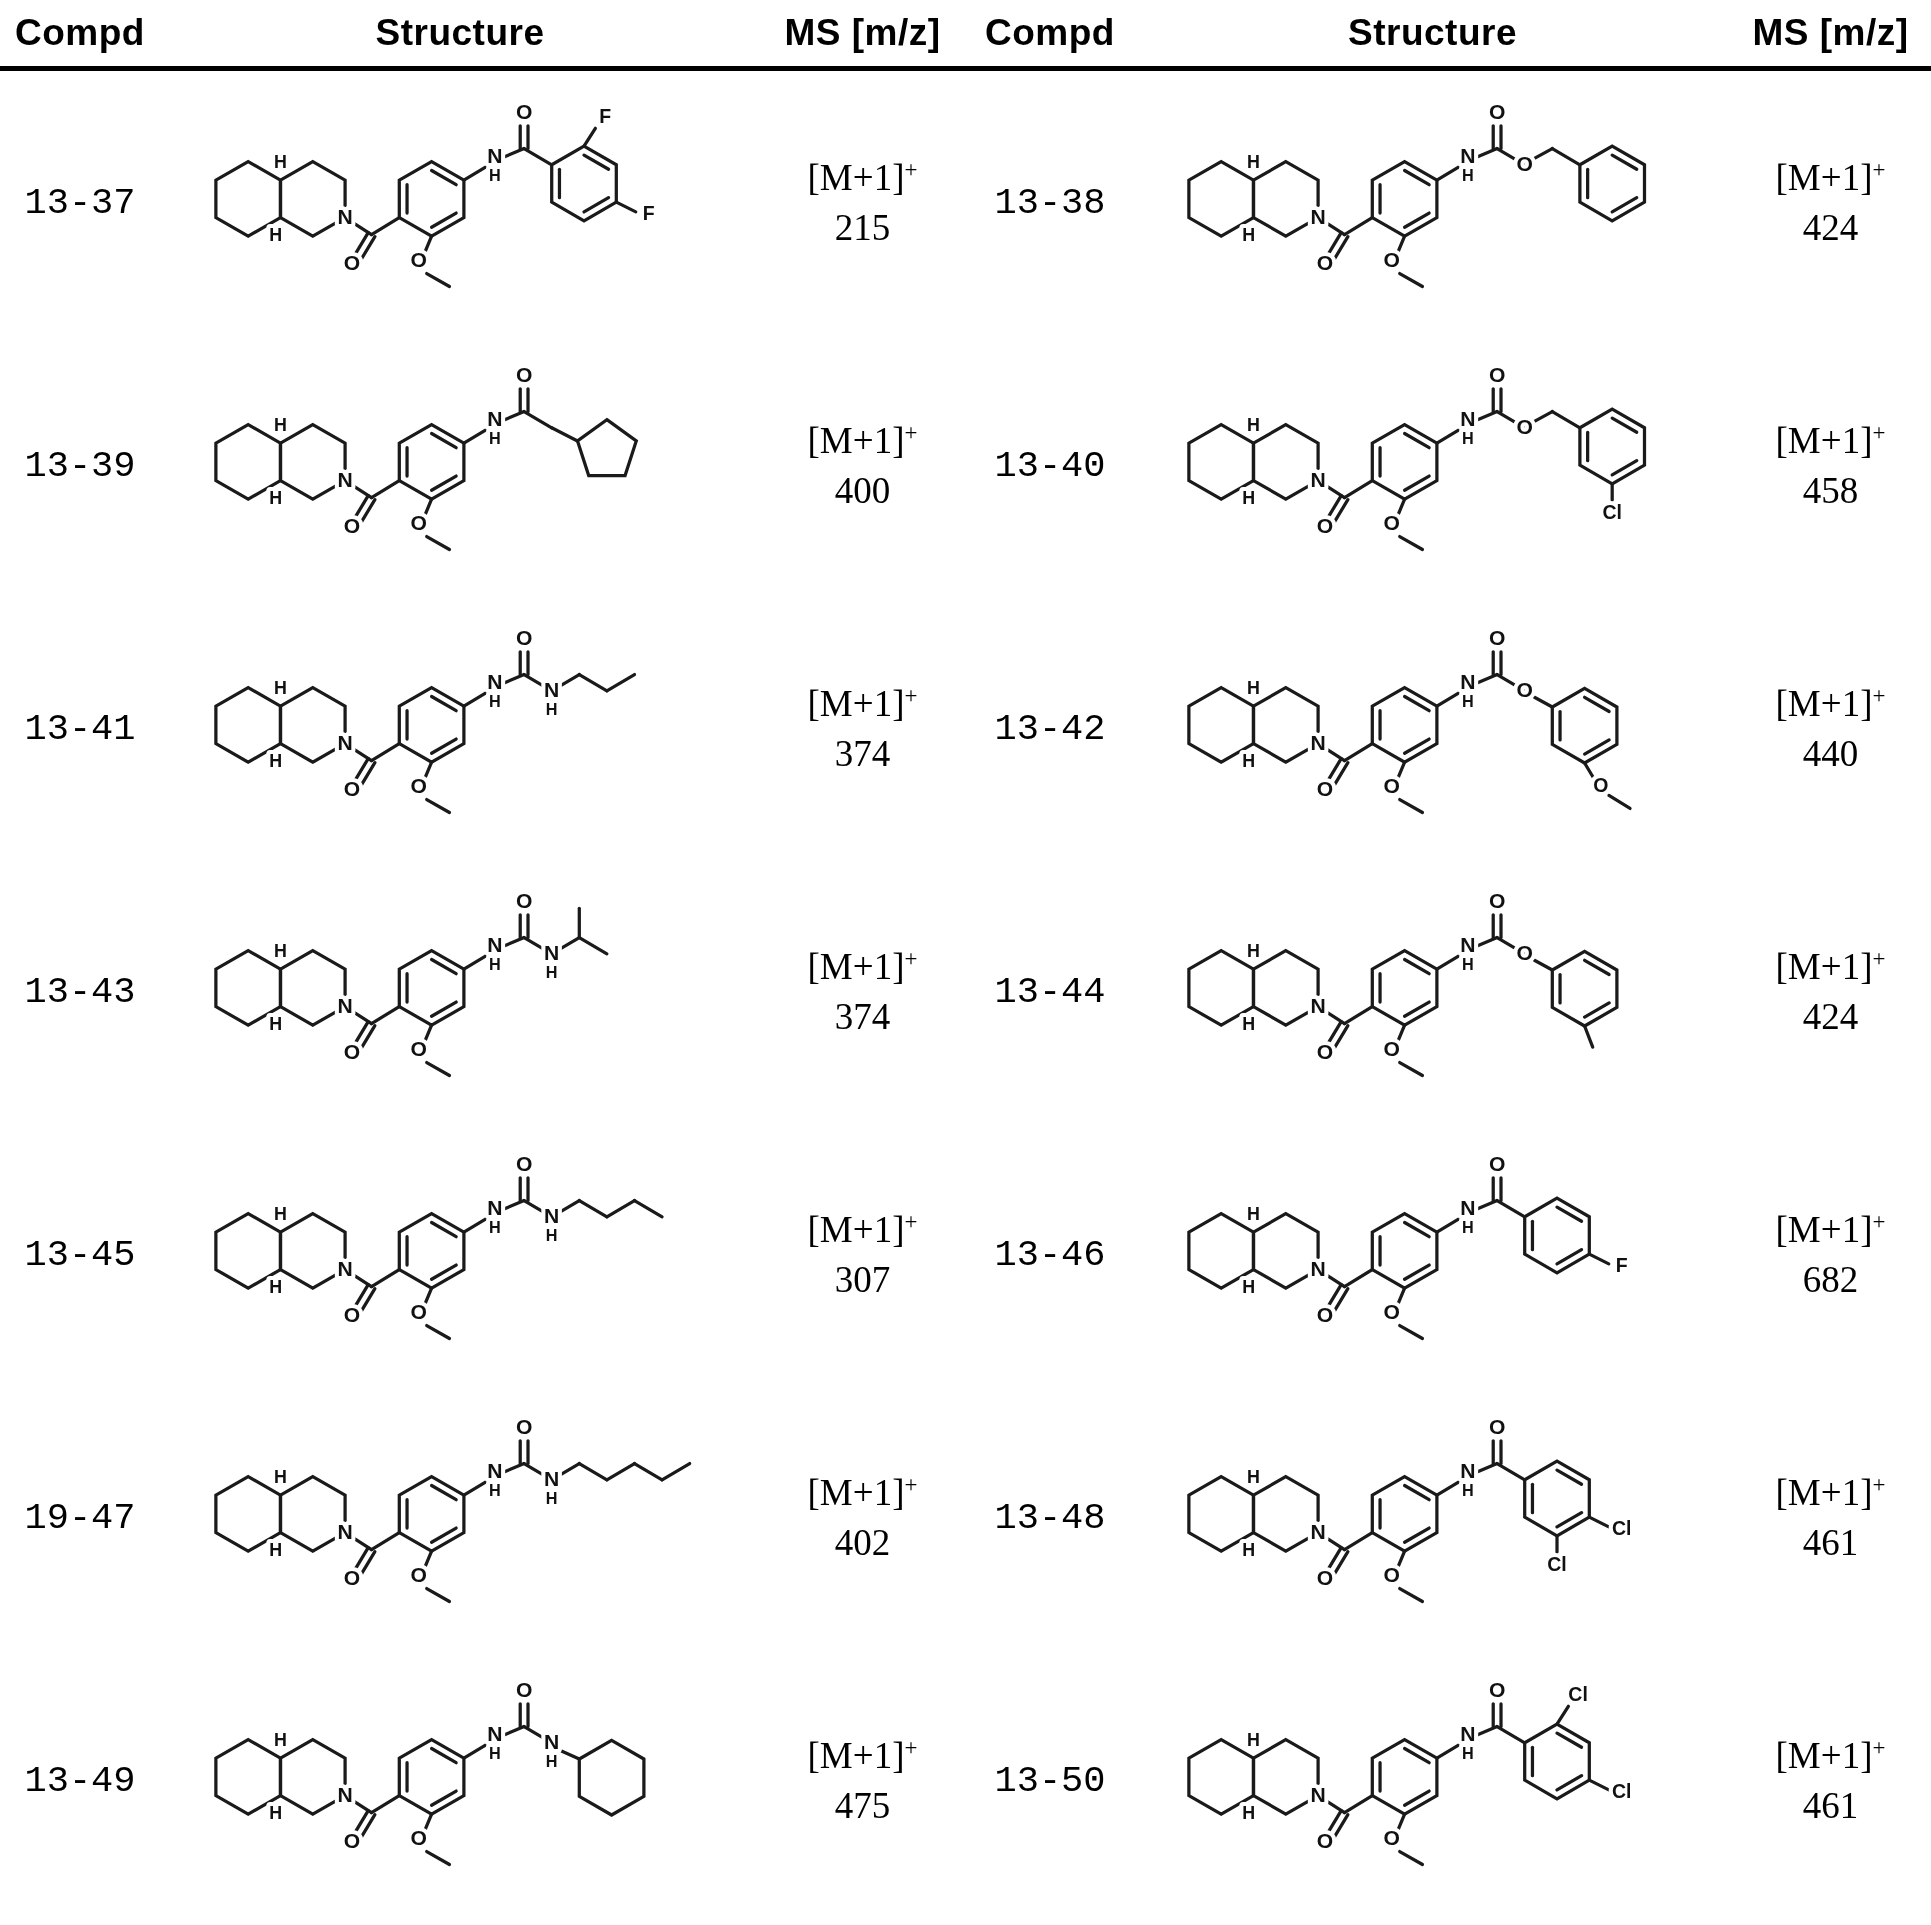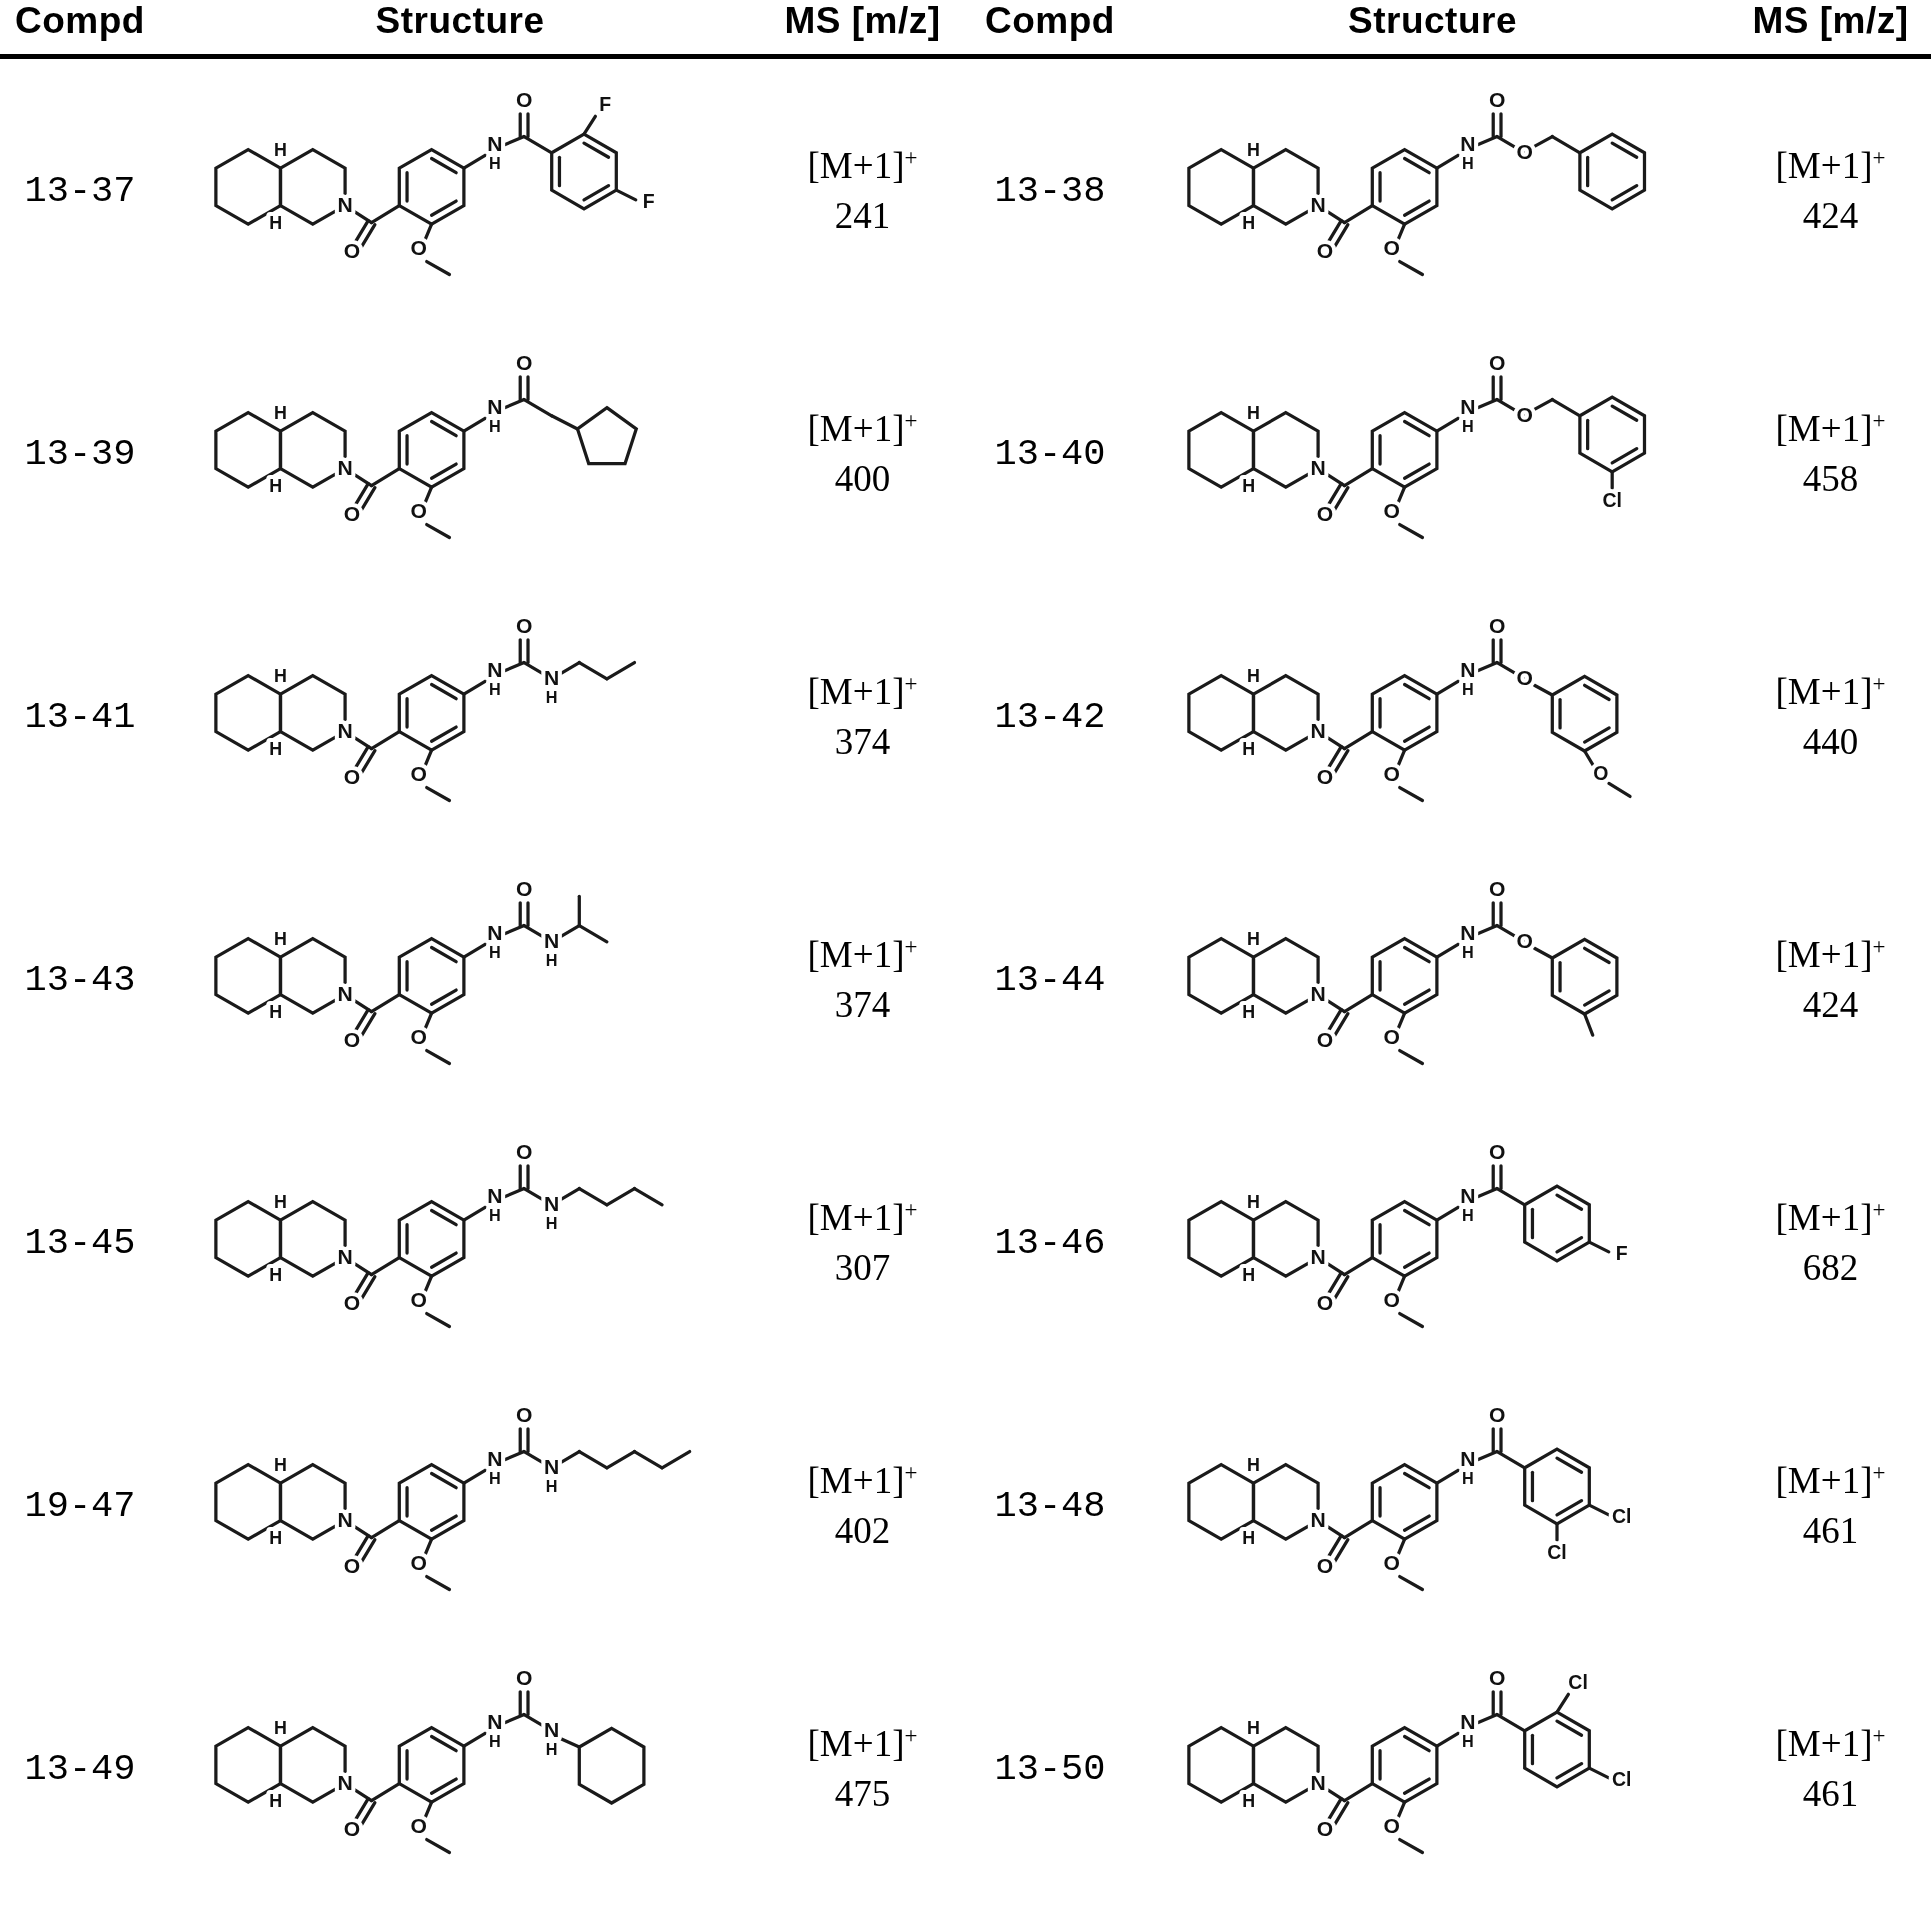--- a/index.html
+++ b/index.html
@@ -8,21 +8,21 @@
     width:1931px; height:1925px;
     font-family:"Liberation Sans", sans-serif;
     color:#000; overflow:hidden;
   }
   .doc-table { width:1931px; }
   .thead, .trow {
     display:grid;
     grid-template-columns:160px 600px 205px 170px 595px 201px;
   }
   .thead {
-    padding:0 0 12px 0;
+    padding:12px 0 12px 0;
     border-bottom:5px solid #000;
     align-items:center;
   }
   .hcell {
     font-weight:bold; font-size:37px; text-align:center;
     letter-spacing:0.5px;
   }
   .trow { align-items:center; min-height:263px; }
   .cell.compd { font-size:37px; text-align:center;font-family:Liberation Mono, monospace; }
   .cell.ms { font-size:37px; text-align:center; line-height:1.35;font-family:Liberation Serif, serif; }
@@ -85,21 +85,21 @@
               <text x="194" y="53" font-size="10">H</text>
               <text x="212" y="15" font-size="13">O</text>
               <text x="261.9" y="17.5" font-size="12">F</text>
               <text x="288.8" y="77" font-size="12">F</text>
             </g>
           </svg>
         </div>
       </div>
     <div class="cell ms">
       <div><span>[M+1]</span><sup>+</sup></div>
-      <div>241</div>
+      <div>215</div>
     </div>
     <div class="cell compd">13-38</div>
     <div class="cell struct">
         <div class="struct-box">
           <svg viewBox="0 0 345 132" xmlns="http://www.w3.org/2000/svg">
             <g stroke="#1a1a1a" stroke-width="2" fill="none" stroke-linecap="round">
               <polygon points="42,41 61.9,52.5 61.9,75.5 42,87 22.1,75.5 22.1,52.5"></polygon>
               <polygon points="81.8,41 101.69999999999999,52.5 101.69999999999999,75.5 81.8,87 61.9,75.5 61.9,52.5"></polygon>
               <line x1="101.7" y1="75.5" x2="118" y2="86"></line>
               <line x1="115.9420169782899" y1="84.76521018697393" x2="106.9420169782899" y2="99.76521018697393"></line>

